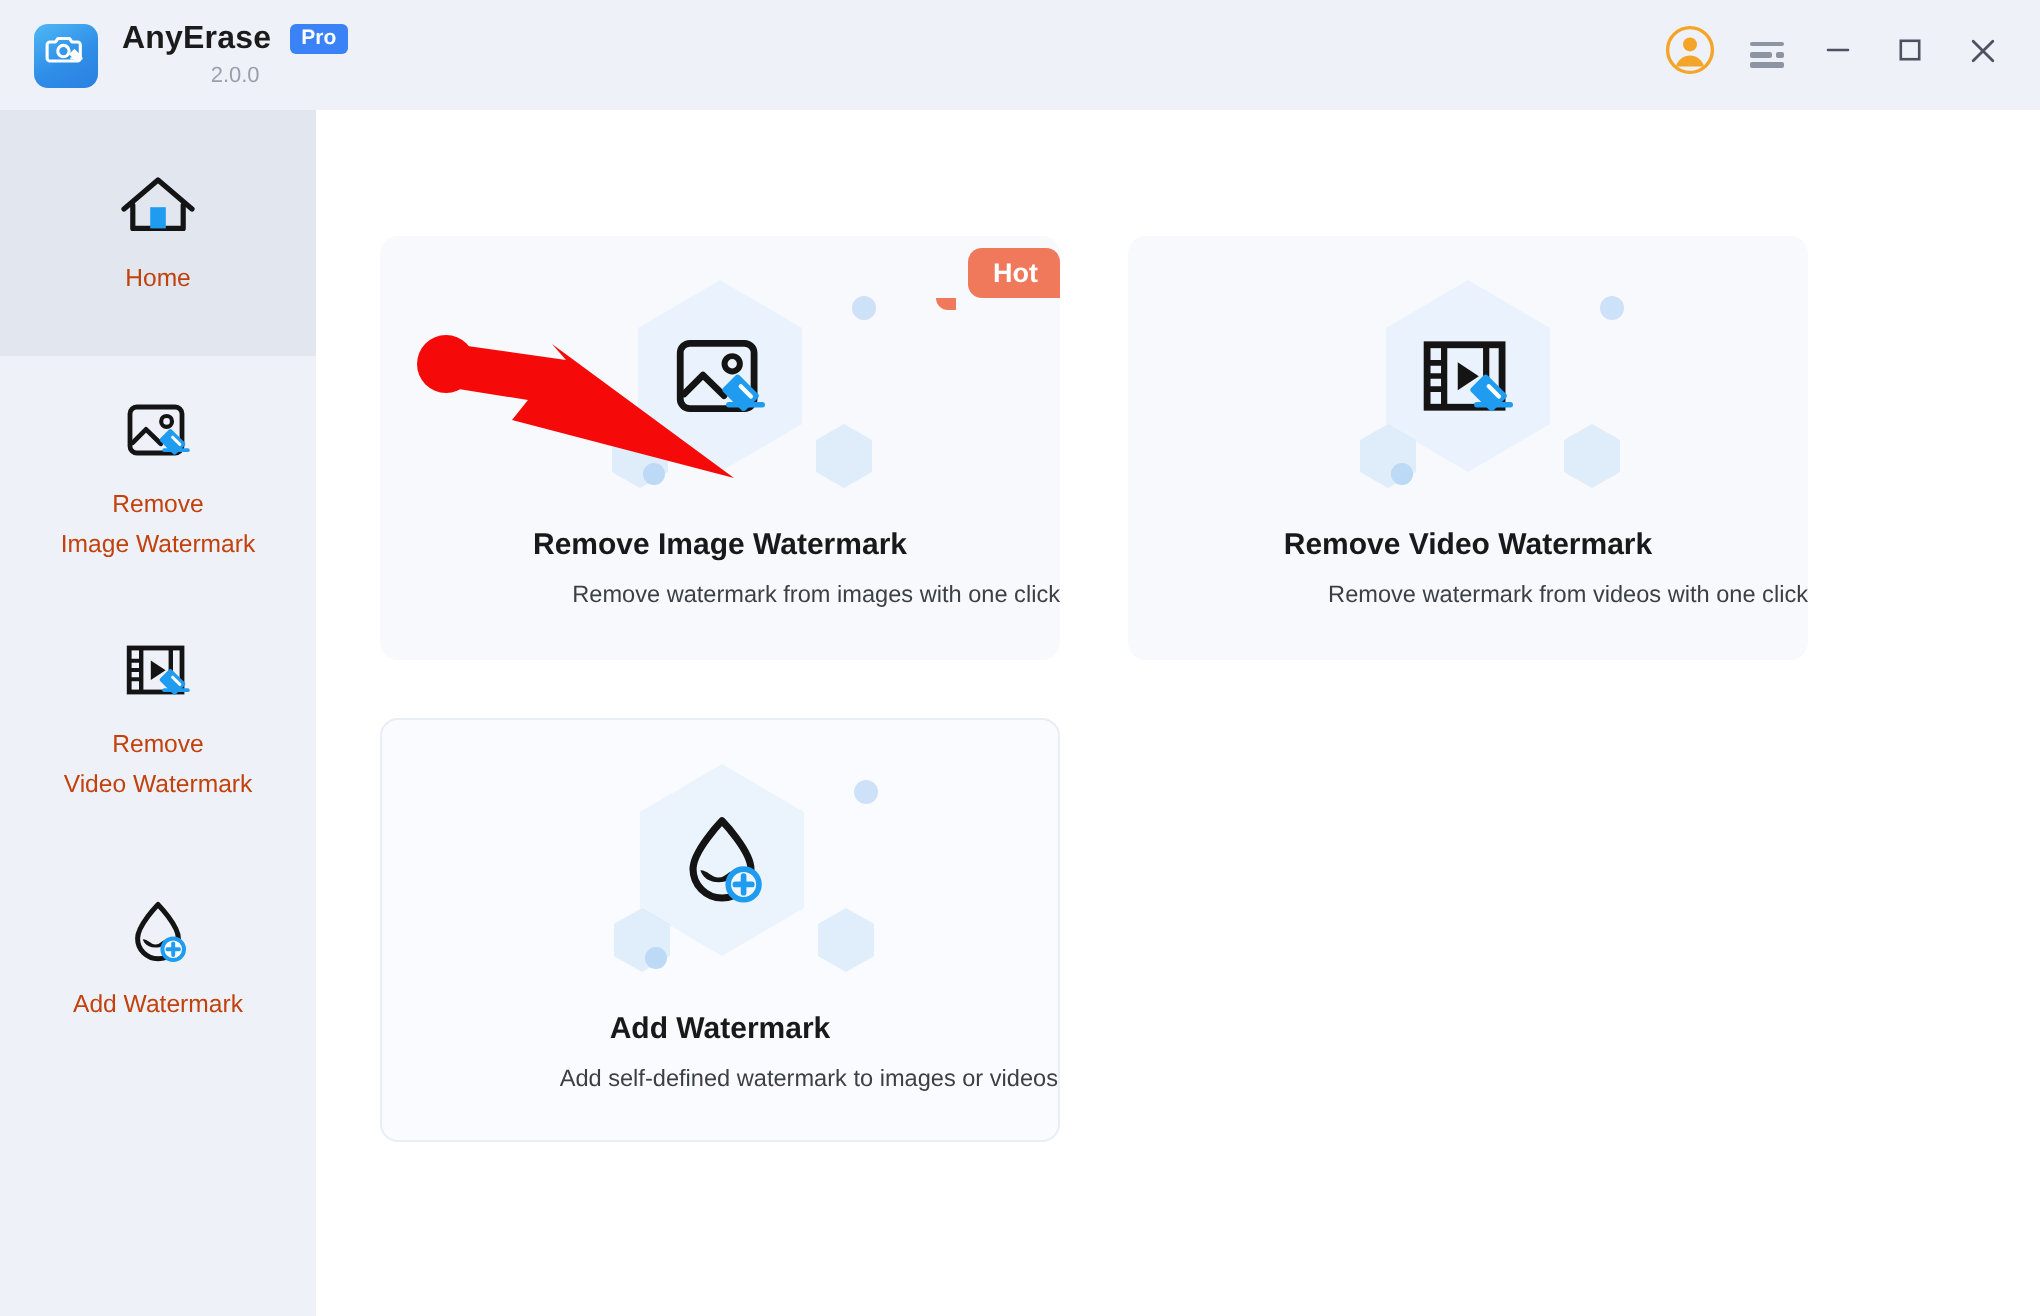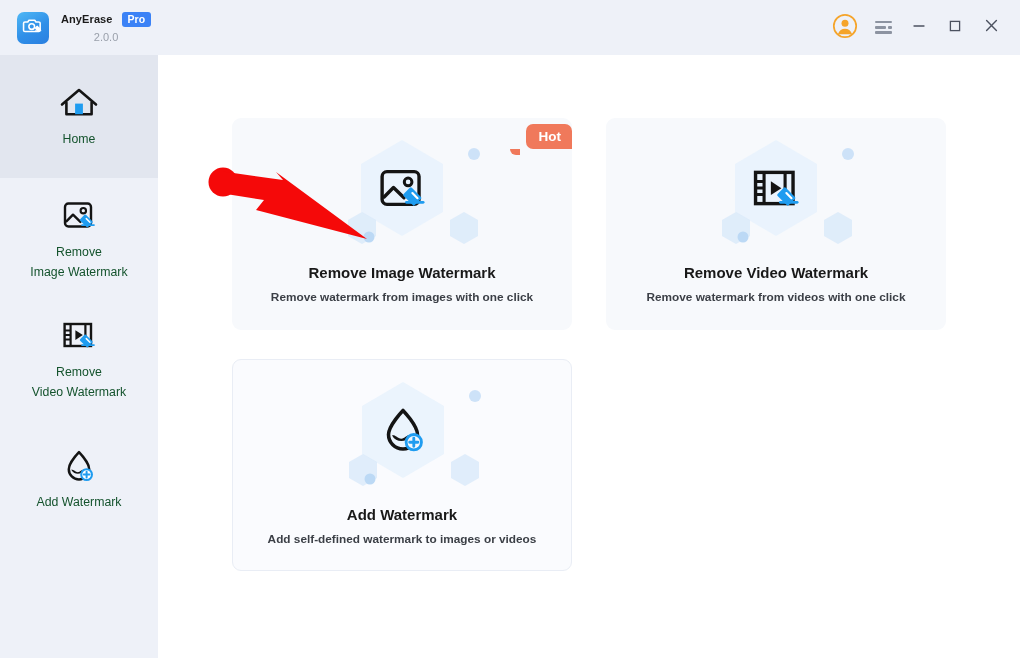--- a/index.html
+++ b/index.html
@@ -48,21 +48,21 @@
     flex-direction: column;
     justify-content: center;
     line-height: 1;
   }
   .brand-row {
     display: flex;
     align-items: center;
     gap: 9px;
   }
   .brand-name {
-    font-size: 11px;
+    font-size: 16px;
     font-weight: bold;
     color: #1b1b1b;
     letter-spacing: .1px;
   }
   .pro-badge {
     background: #3b82f6;
     color: #ffffff;
     font-size: 10.5px;
     font-weight: bold;
     border-radius: 3px;
@@ -140,32 +140,32 @@
   .nav-item.add-watermark { height: 120px; }
   .nav-icon {
     height: 46px;
     display: flex;
     align-items: center;
     justify-content: center;
     margin-bottom: 3px;
   }
   .nav-label {
     font-size: 12.3px;
-    color: #14532d;
+    color: #c2410c;
     text-align: center;
     line-height: 1.55;
     white-space: pre-line;
   }
 
   
   .main {
     flex: 1;
     background: #ffffff;
     position: relative;
-    padding: 63px 0 0 74px;
+    padding: 63px 0 0 32px;
     box-sizing: border-box;
   }
   .card-row {
     display: flex;
     gap: 34px;
   }
   .card {
     width: 340px;
     height: 212px;
     border-radius: 9px;
@@ -194,23 +194,23 @@
     text-align: center;
     font-size: 15px;
     font-weight: bold;
     color: #191919;
   }
   .card-sub {
     position: absolute;
     left: 0;
     right: 0;
     top: 172px;
-    text-align: center;
+    text-align: right;
     font-size: 11.8px;
-    font-weight: bold;
+    font-weight: normal;
     color: #3b3f46;
   }
   .hot-badge {
     position: absolute;
     top: 6px;
     right: 0;
     height: 25px;
     background: #f0795b;
     color: #ffffff;
     font-size: 13.5px;

